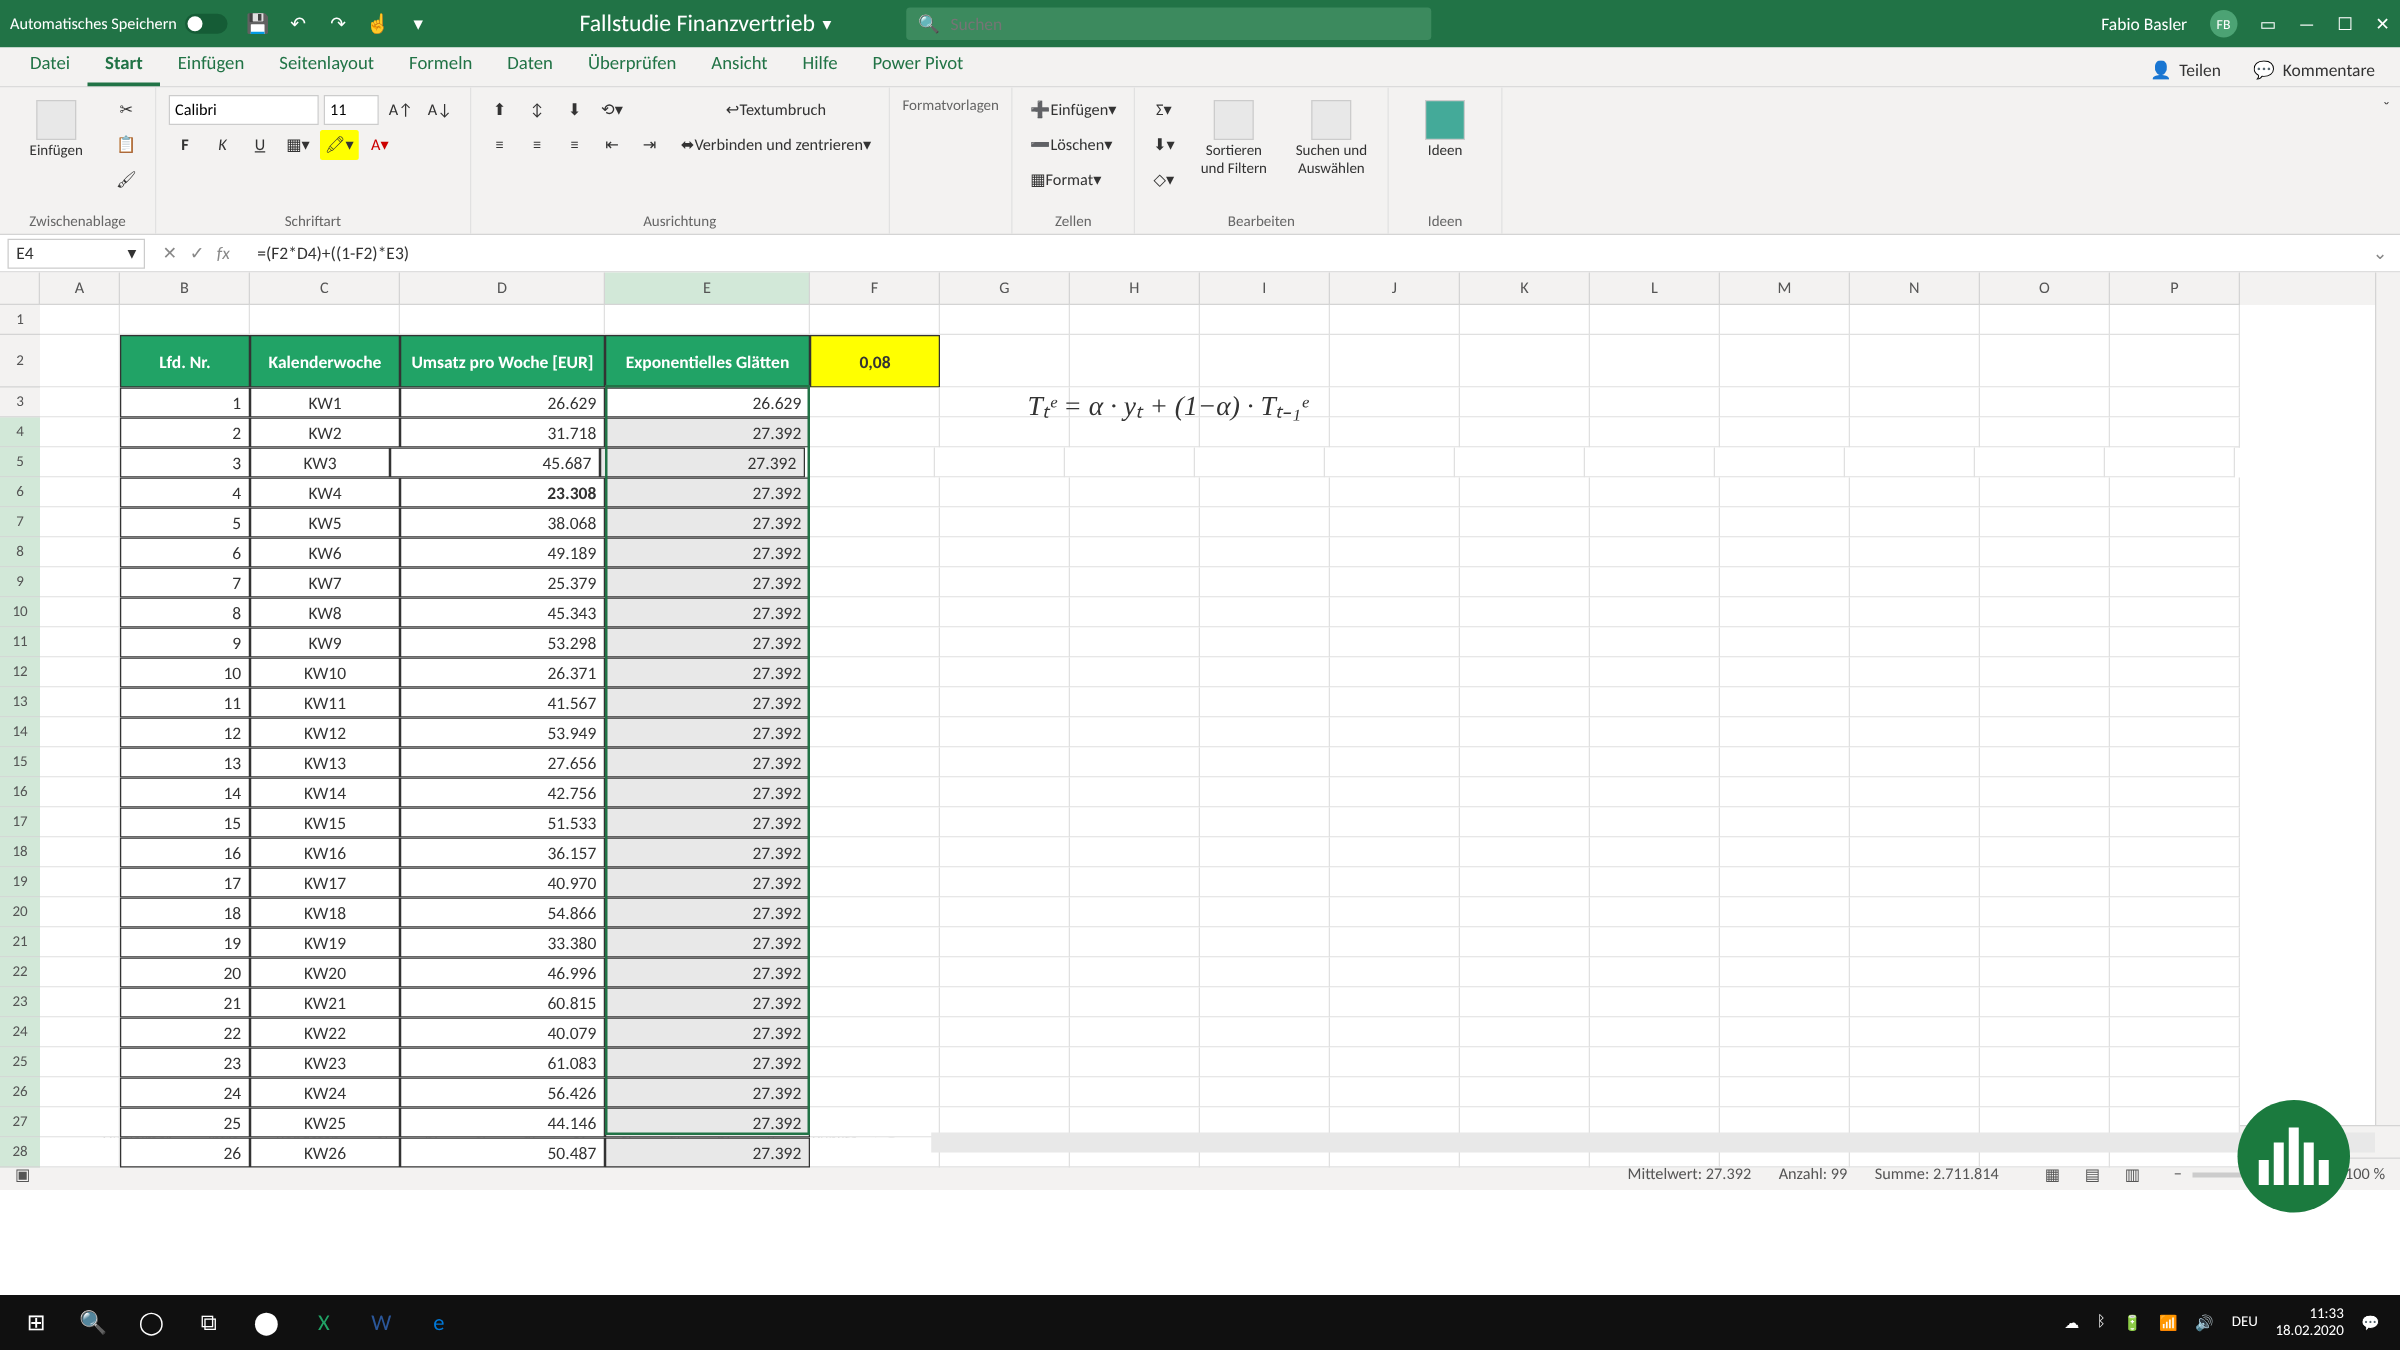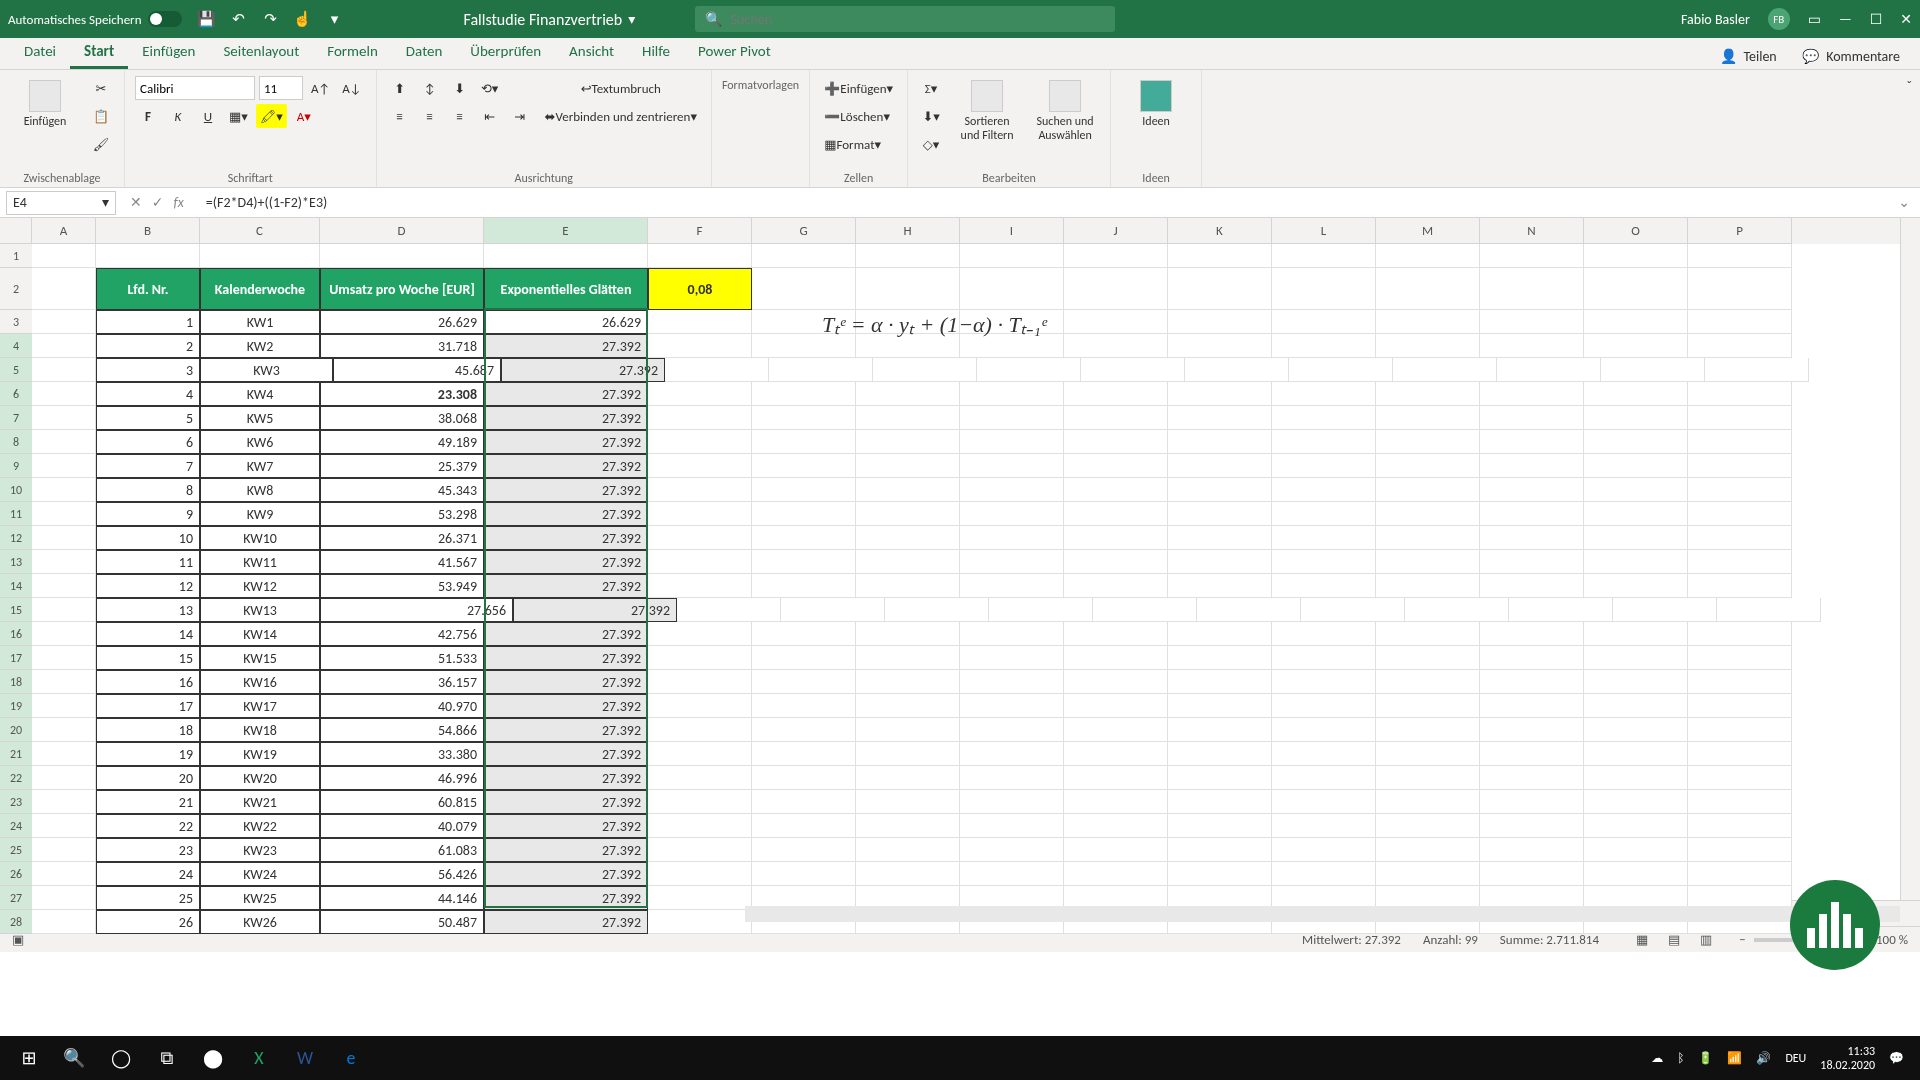--- a/index.html
+++ b/index.html
@@ -5,21 +5,21 @@
 * { margin: 0; padding: 0; box-sizing: border-box; font-family: "Segoe UI", Calibri, sans-serif; }
 body { background: #fff; width: 1920px; height: 1080px; overflow: hidden; font-size: 14px; color: #333; }
 
 
 .titlebar { height: 38px; background: #217346; display: flex; align-items: center; padding: 0 8px; color: #fff; }
 .titlebar .autosave { display: flex; align-items: center; gap: 6px; font-size: 13px; }
 .titlebar .toggle { width: 34px; height: 16px; background: #155c36; border-radius: 8px; position: relative; }
 .titlebar .toggle::after { content:""; width:12px; height:12px; background:#fff; border-radius:50%; position:absolute; top:2px; left:2px; }
 .titlebar .qat { display: flex; gap: 14px; margin-left: 16px; }
 .qat-icon { width:18px; height:18px; display:flex; align-items:center; justify-content:center; font-size:15px; cursor:pointer; }
-.titlebar .doc-title { margin-left: 120px; font-size: 16px; }
+.titlebar .doc-title { margin-left: 120px; font-size: 19px; }
 .titlebar .search { margin-left: 60px; width: 420px; height: 26px; background: #3c8a5e; border-radius: 3px; display:flex; align-items:center; padding:0 10px; gap:8px; }
 .titlebar .search input { background:transparent; border:none; color:#fff; outline:none; flex:1; font-size:14px; }
 .titlebar .right { margin-left:auto; display:flex; align-items:center; gap:18px; }
 .titlebar .avatar { width:22px; height:22px; border-radius:50%; background:#4ca374; display:flex; align-items:center; justify-content:center; font-size:11px; }
 
 
 .tabs { height: 32px; display:flex; align-items:flex-end; padding-left:10px; gap:2px; background:#f3f2f1; border-bottom:1px solid #d4d4d4; }
 .tab { padding: 5px 14px 6px; font-size: 15px; color:#217346; cursor:pointer; }
 .tab.active { border-bottom: 3px solid #217346; font-weight:600; }
 .tabs .right-tabs { margin-left:auto; display:flex; gap:6px; padding-right:10px; }
@@ -380,21 +380,21 @@
           <div class="cell" style="width: 104px;"></div>
           <div class="cell" style="width: 104px;"></div>
           <div class="cell" style="width: 104px;"></div>
           <div class="cell" style="width: 104px;"></div>
           <div class="cell" style="width: 104px;"></div>
           <div class="cell" style="width: 104px;"></div>
         </div>
         <div class="cellrow">
           <div class="cell" style="width: 64px;"></div>
           <div class="cell tablecell" style="width: 104px;">3</div>
-          <div class="cell tablecell left" style="width: 133px;">KW3</div>
+          <div class="cell tablecell left" style="width: 112px;">KW3</div>
           <div class="cell tablecell" style="width: 168px;">45.687</div>
           <div class="cell tablecell selected" style="width: 164px;">27.392</div>
           <div class="cell" style="width: 104px;"></div>
           <div class="cell" style="width: 104px;"></div>
           <div class="cell" style="width: 104px;"></div>
           <div class="cell" style="width: 104px;"></div>
           <div class="cell" style="width: 104px;"></div>
           <div class="cell" style="width: 104px;"></div>
           <div class="cell" style="width: 104px;"></div>
           <div class="cell" style="width: 104px;"></div>
@@ -561,21 +561,21 @@
           <div class="cell" style="width: 104px;"></div>
           <div class="cell" style="width: 104px;"></div>
           <div class="cell" style="width: 104px;"></div>
           <div class="cell" style="width: 104px;"></div>
           <div class="cell" style="width: 104px;"></div>
         </div>
         <div class="cellrow">
           <div class="cell" style="width: 64px;"></div>
           <div class="cell tablecell" style="width: 104px;">13</div>
           <div class="cell tablecell left" style="width: 120px;">KW13</div>
-          <div class="cell tablecell" style="width: 193px;">27.656</div>
+          <div class="cell tablecell" style="width: 164px;">27.656</div>
           <div class="cell tablecell selected" style="width: 164px;">27.392</div>
           <div class="cell" style="width: 104px;"></div>
           <div class="cell" style="width: 104px;"></div>
           <div class="cell" style="width: 104px;"></div>
           <div class="cell" style="width: 104px;"></div>
           <div class="cell" style="width: 104px;"></div>
           <div class="cell" style="width: 104px;"></div>
           <div class="cell" style="width: 104px;"></div>
           <div class="cell" style="width: 104px;"></div>
           <div class="cell" style="width: 104px;"></div>

